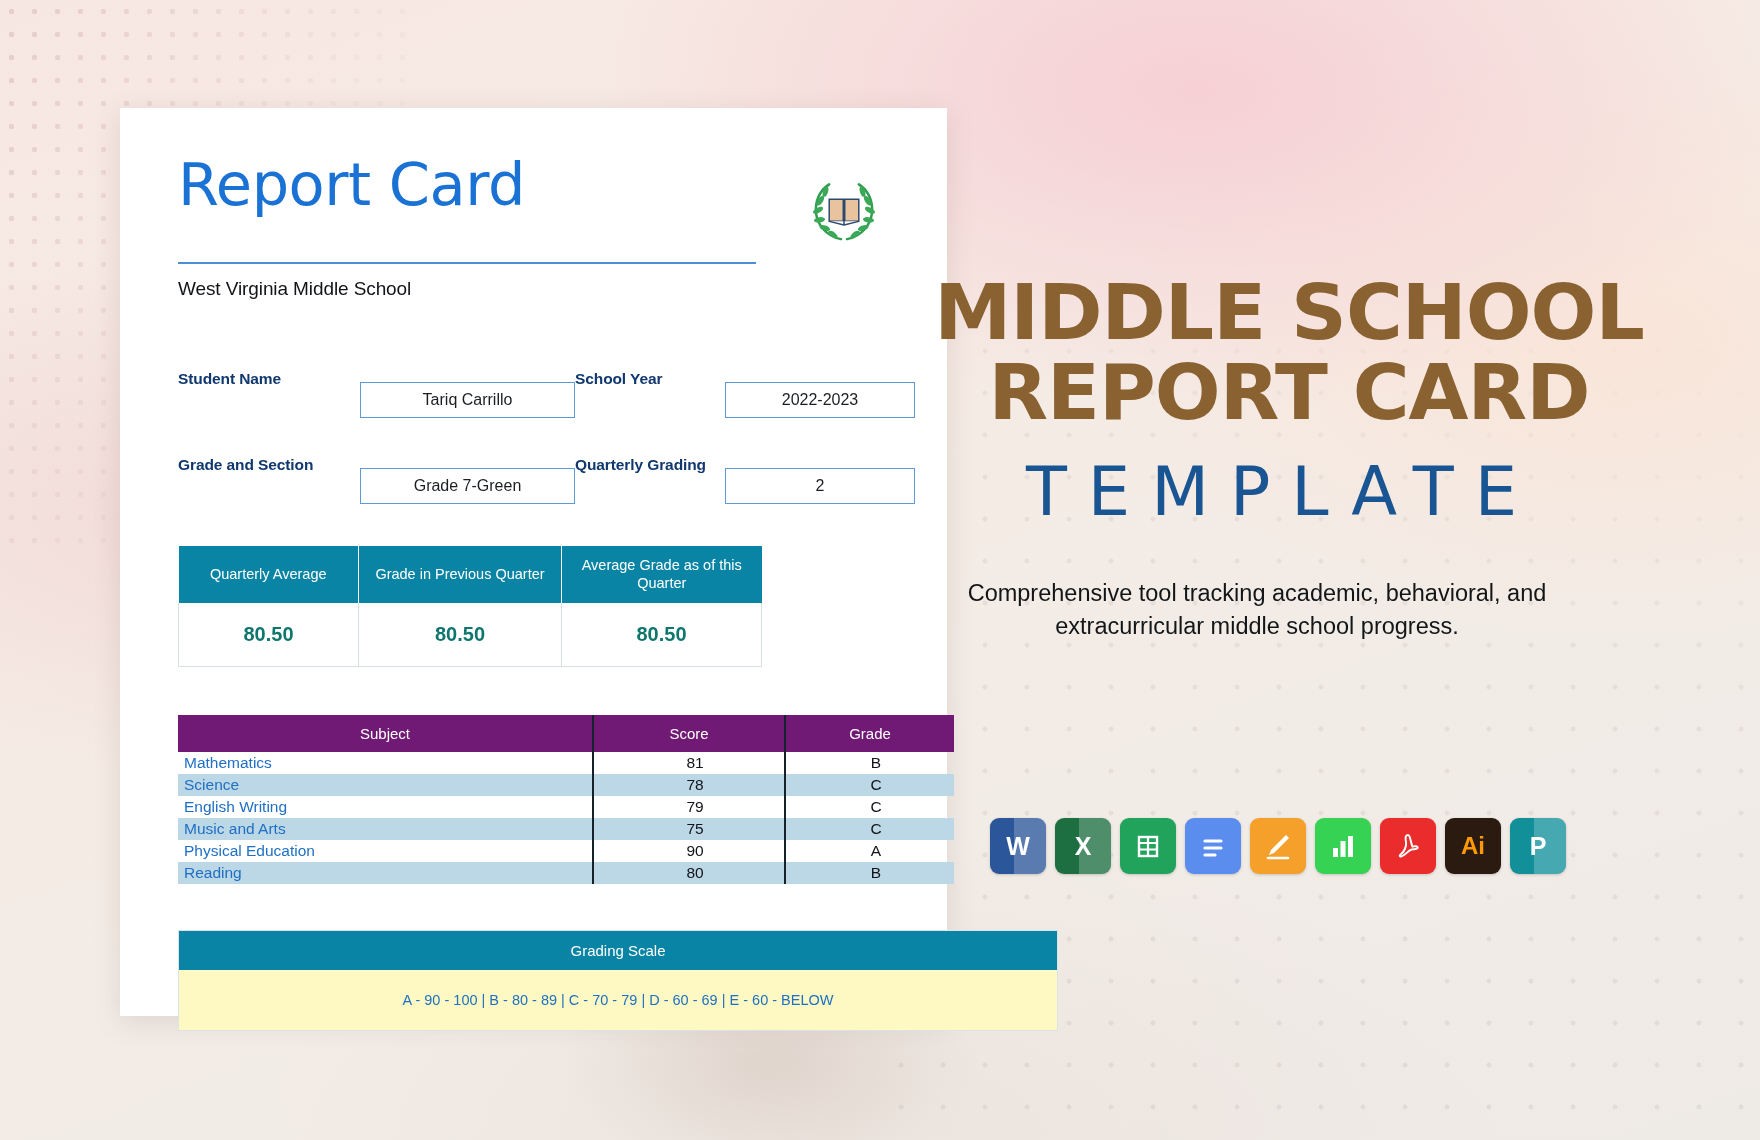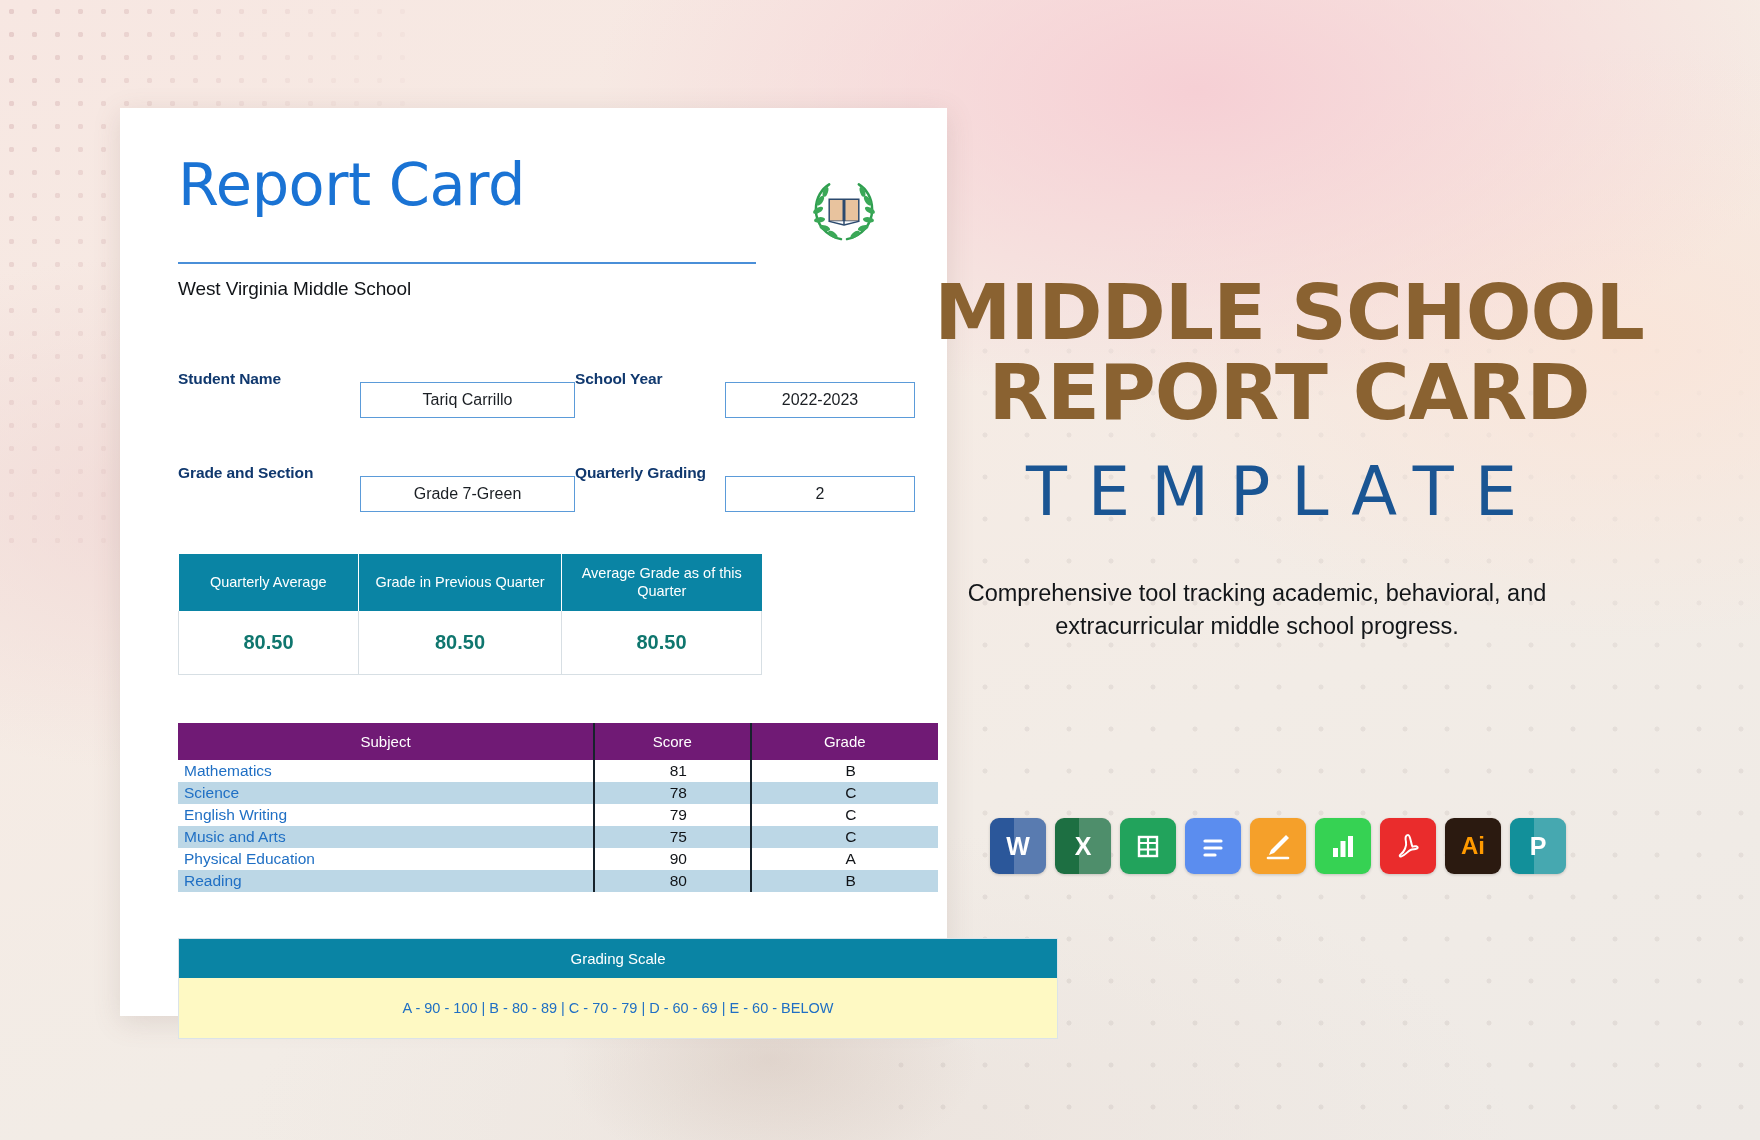--- a/index.html
+++ b/index.html
@@ -90,21 +90,21 @@
     color: #111418;
     margin-top: 14px;
     letter-spacing: -0.1px;
   }
 
   
   .fields {
     margin-top: 40px;
     display: grid;
     grid-template-columns: 182px 215px 150px 190px;
-    row-gap: 16px;
+    row-gap: 8px;
     align-items: center;
   }
   .f-label {
     font-size: 15.5px;
     font-weight: bold;
     color: #10386e;
     letter-spacing: -0.1px;
   }
   .f-box {
     border: 1.6px solid #5b9bd9;
@@ -341,22 +341,22 @@
         <td>80.50</td>
         <td>80.50</td>
       </tr>
     </tbody>
   </table>
 
   <table class="subj-table">
     <thead>
       <tr>
         <th style="width:415px">Subject</th>
-        <th style="width:156px">Score</th>
-        <th style="width:187px">Grade</th>
+        <th style="width:192px">Score</th>
+        <th style="width:169px">Grade</th>
       </tr>
     </thead>
     <tbody>
       <tr>
         <td>Mathematics</td>
         <td class="num">81</td>
         <td class="num">B</td>
       </tr>
       <tr class="alt">
         <td>Science</td>

